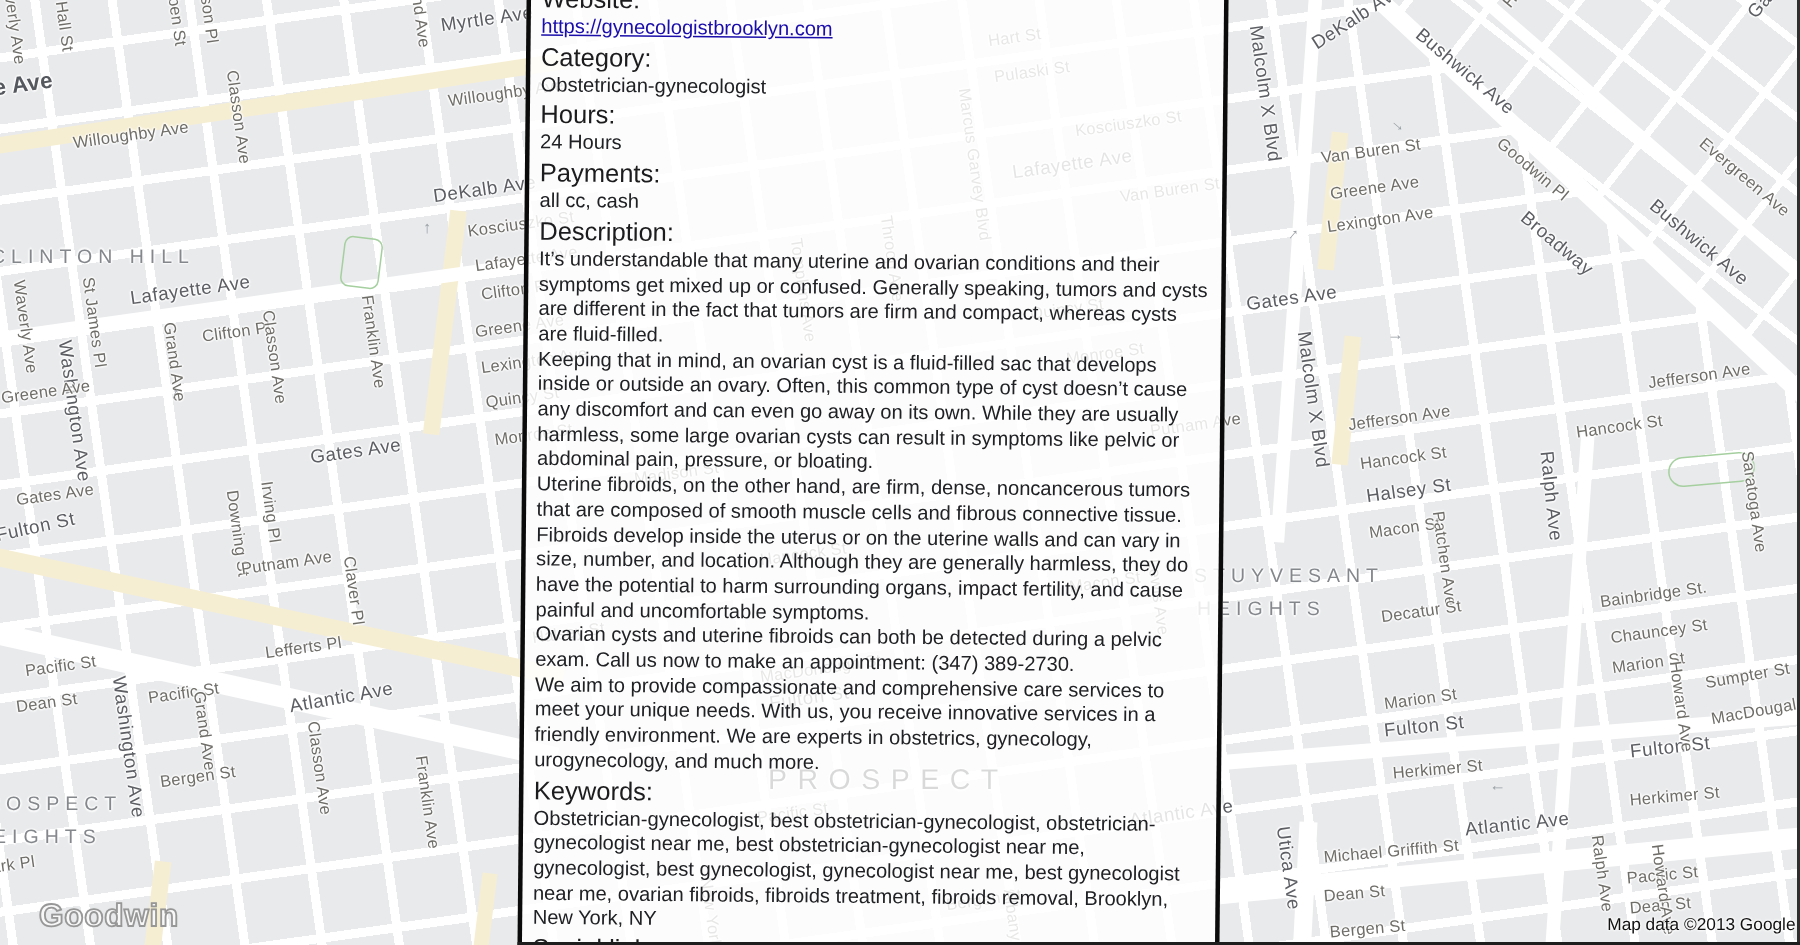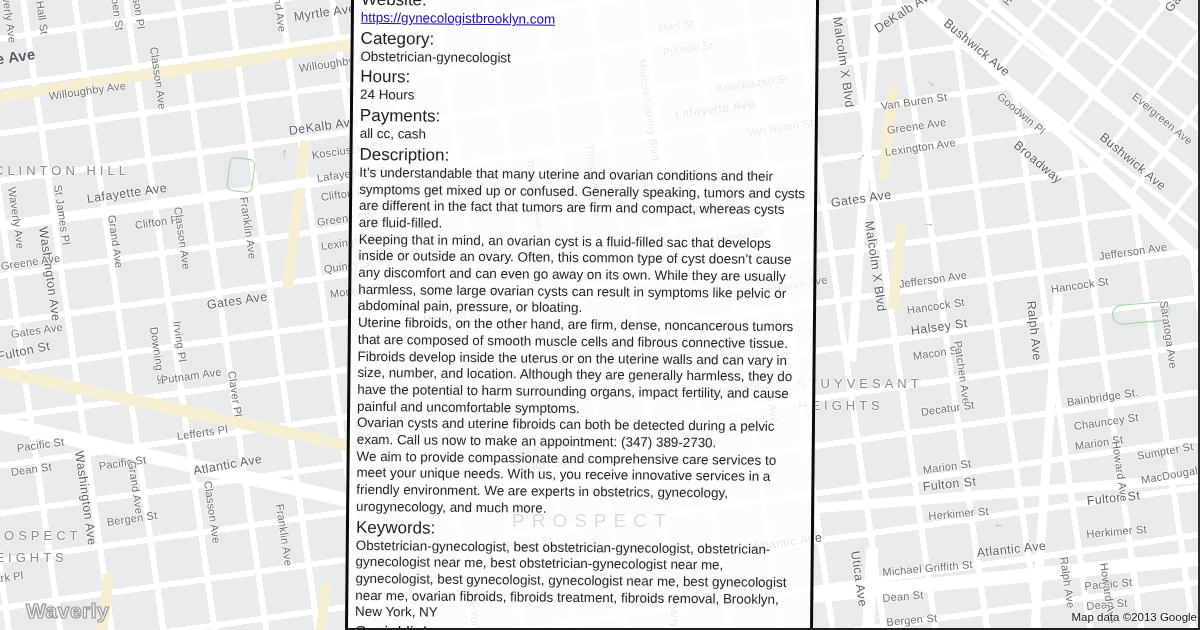--- a/index.html
+++ b/index.html
@@ -221,18 +221,18 @@
         <p>Keeping that in mind, an ovarian cyst is a fluid-filled sac that develops inside or outside an ovary. Often, this common type of cyst doesn’t cause any discomfort and can even go away on its own. While they are usually harmless, some large ovarian cysts can result in symptoms like pelvic or abdominal pain, pressure, or bloating.</p>
         <p>Uterine fibroids, on the other hand, are firm, dense, noncancerous tumors that are composed of smooth muscle cells and fibrous connective tissue. Fibroids develop inside the uterus or on the uterine walls and can vary in size, number, and location. Although they are generally harmless, they do have the potential to harm surrounding organs, impact fertility, and cause painful and uncomfortable symptoms.</p>
         <p>Ovarian cysts and uterine fibroids can both be detected during a pelvic exam. Call us now to make an appointment: (347) 389-2730.</p>
         <p>We aim to provide compassionate and comprehensive care services to meet your unique needs. With us, you receive innovative services in a friendly environment. We are experts in obstetrics, gynecology, urogynecology, and much more.</p>
         <h2>Keywords:</h2>
         <p>Obstetrician-gynecologist, best obstetrician-gynecologist, obstetrician-gynecologist near me, best obstetrician-gynecologist near me, gynecologist, best gynecologist, gynecologist near me, best gynecologist near me, ovarian fibroids, fibroids treatment, fibroids removal, Brooklyn, New York, NY</p>
         <h2>Social link:</h2>
       </div>
   </div>
 
-  <div class="gwm">Waverly</div>
+  <div class="gwm">Goodwin</div>
   <div class="attr">Map data ©2013 Google</div>
 
   <div class="edge-r"></div>
   <div class="edge-b"></div>
 </div>
 
 </body></html>

